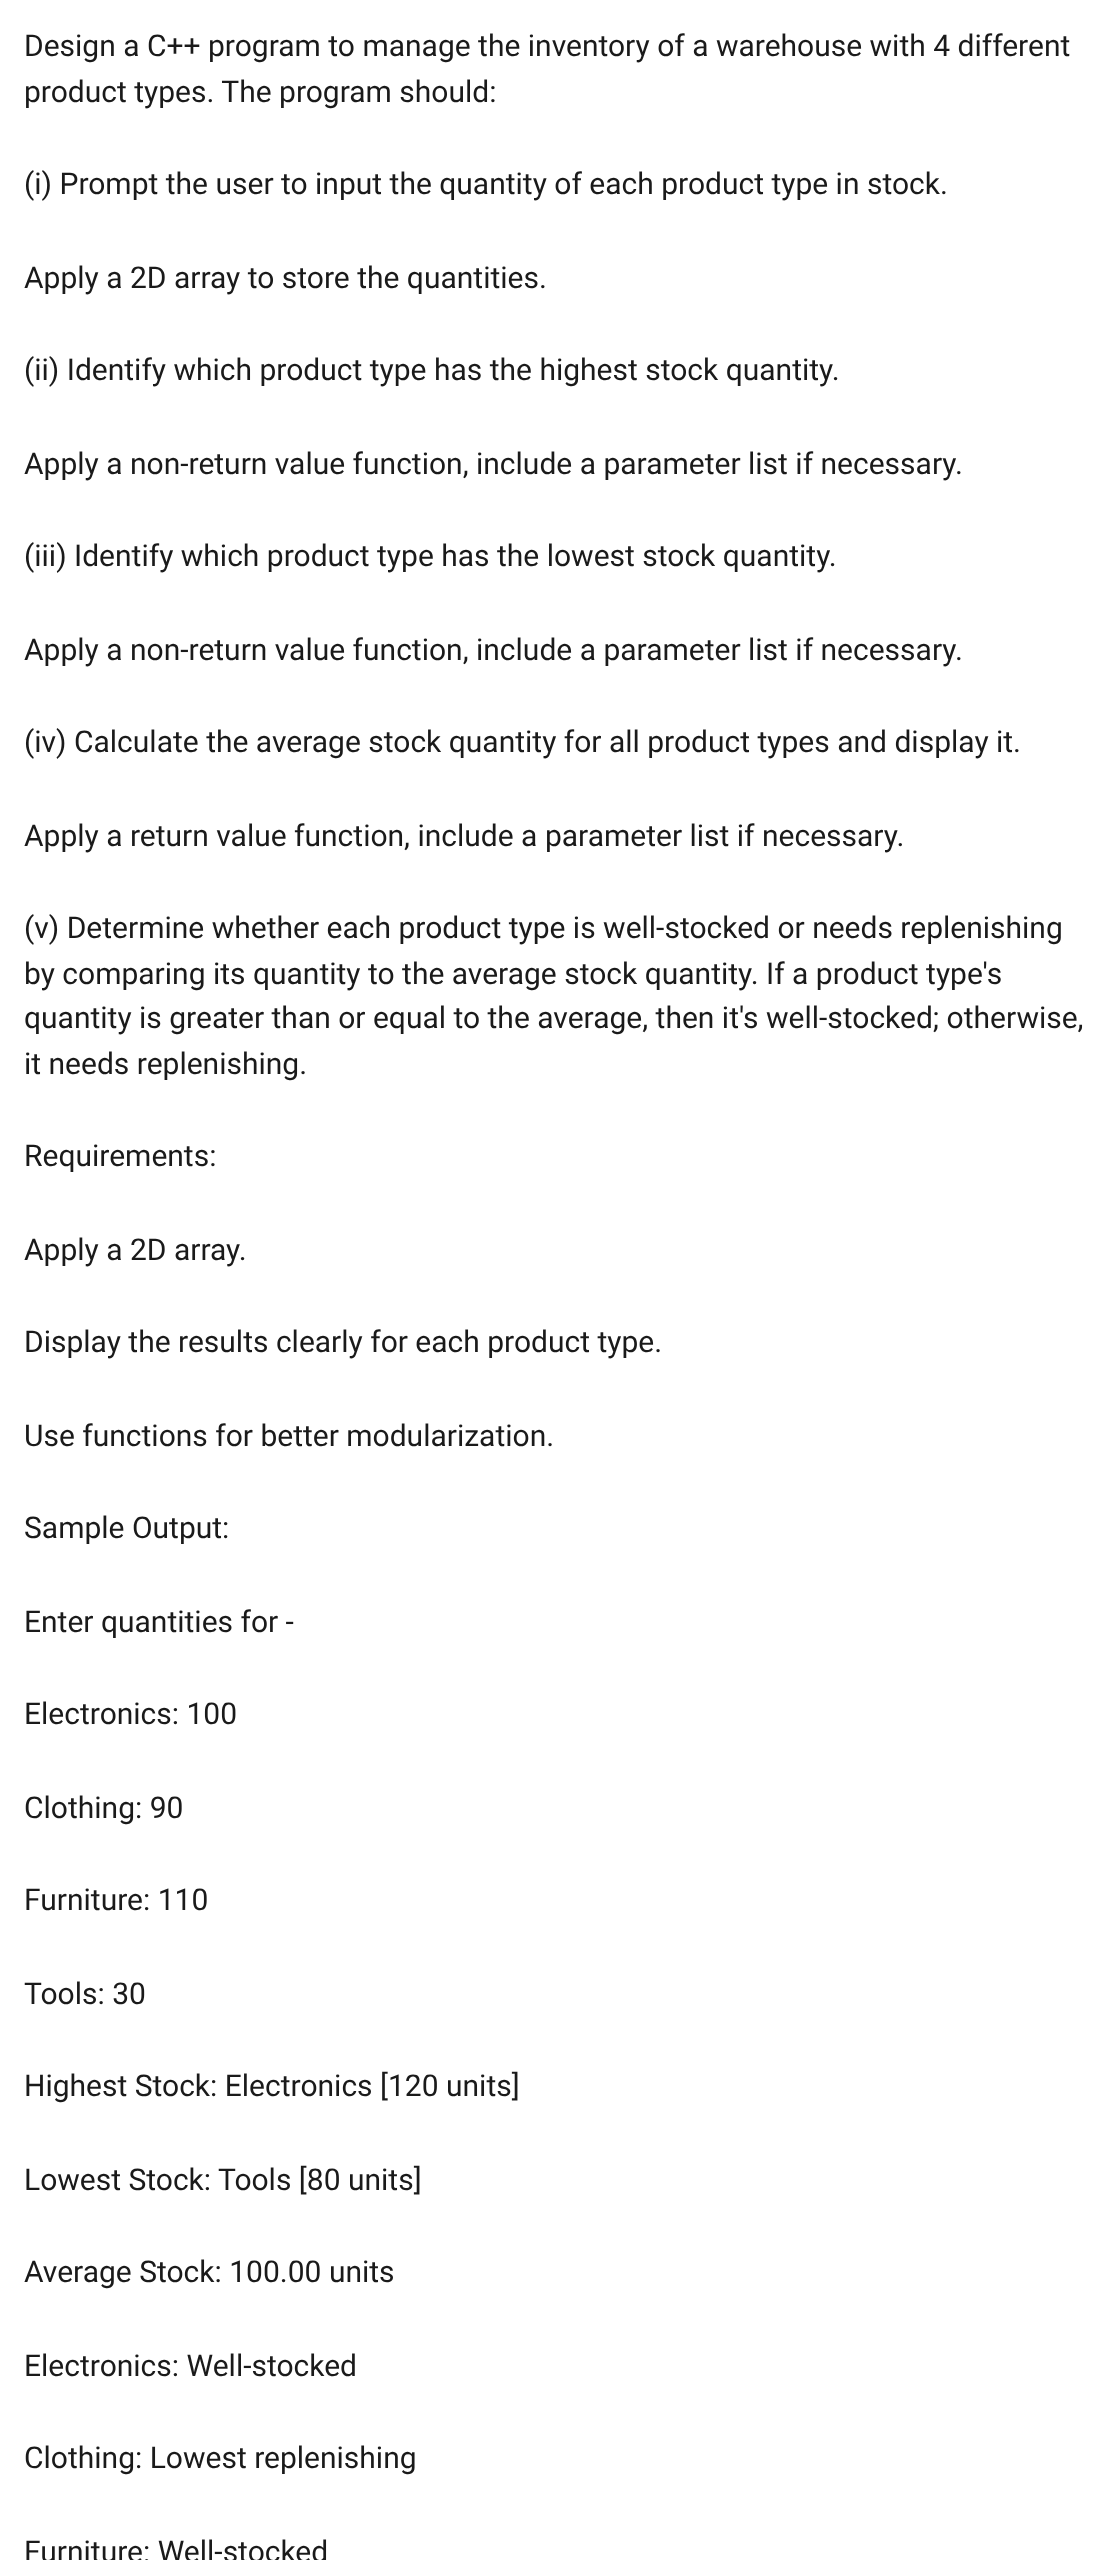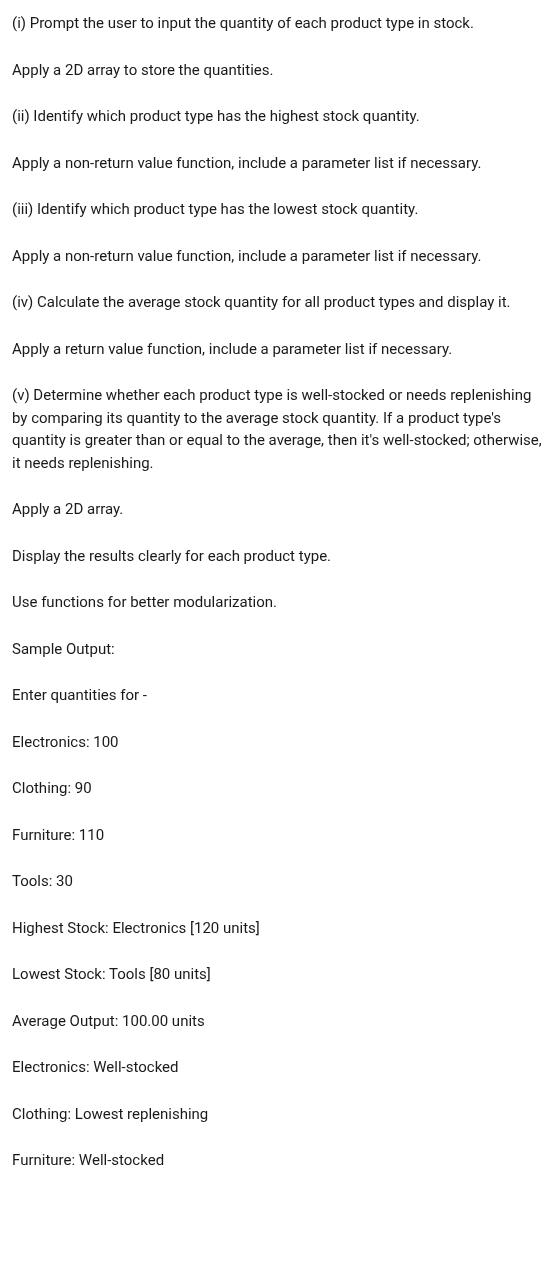--- a/index.html
+++ b/index.html
@@ -20,38 +20,40 @@
       margin-bottom: 24px;
     }
     .paragraph:last-child {
       margin-bottom: 0;
     }
   </style>
 </head>
 <body>
 
 <div>
+  <p class="paragraph">Design a C++ program to manage the inventory of a warehouse with 4 different product types. The program should:</p>
   <p class="paragraph">(i) Prompt the user to input the quantity of each product type in stock.</p>
   <p class="paragraph">Apply a 2D array to store the quantities.</p>
   <p class="paragraph">(ii) Identify which product type has the highest stock quantity.</p>
   <p class="paragraph">Apply a non-return value function, include a parameter list if necessary.</p>
   <p class="paragraph">(iii) Identify which product type has the lowest stock quantity.</p>
   <p class="paragraph">Apply a non-return value function, include a parameter list if necessary.</p>
   <p class="paragraph">(iv) Calculate the average stock quantity for all product types and display it.</p>
   <p class="paragraph">Apply a return value function, include a parameter list if necessary.</p>
   <p class="paragraph">(v) Determine whether each product type is well-stocked or needs replenishing by comparing its quantity to the average stock quantity. If a product type's quantity is greater than or equal to the average, then it's well-stocked; otherwise, it needs replenishing.</p>
+  <p class="paragraph">Requirements:</p>
   <p class="paragraph">Apply a 2D array.</p>
   <p class="paragraph">Display the results clearly for each product type.</p>
   <p class="paragraph">Use functions for better modularization.</p>
   <p class="paragraph">Sample Output:</p>
   <p class="paragraph">Enter quantities for -</p>
   <p class="paragraph">Electronics: 100</p>
   <p class="paragraph">Clothing: 90</p>
   <p class="paragraph">Furniture: 110</p>
   <p class="paragraph">Tools: 30</p>
   <p class="paragraph">Highest Stock: Electronics [120 units]</p>
   <p class="paragraph">Lowest Stock: Tools [80 units]</p>
-  <p class="paragraph">Average Output: 100.00 units</p>
+  <p class="paragraph">Average Stock: 100.00 units</p>
   <p class="paragraph">Electronics: Well-stocked</p>
   <p class="paragraph">Clothing: Lowest replenishing</p>
   <p class="paragraph">Furniture: Well-stocked</p>
 
 </div>
 
 </body></html>

